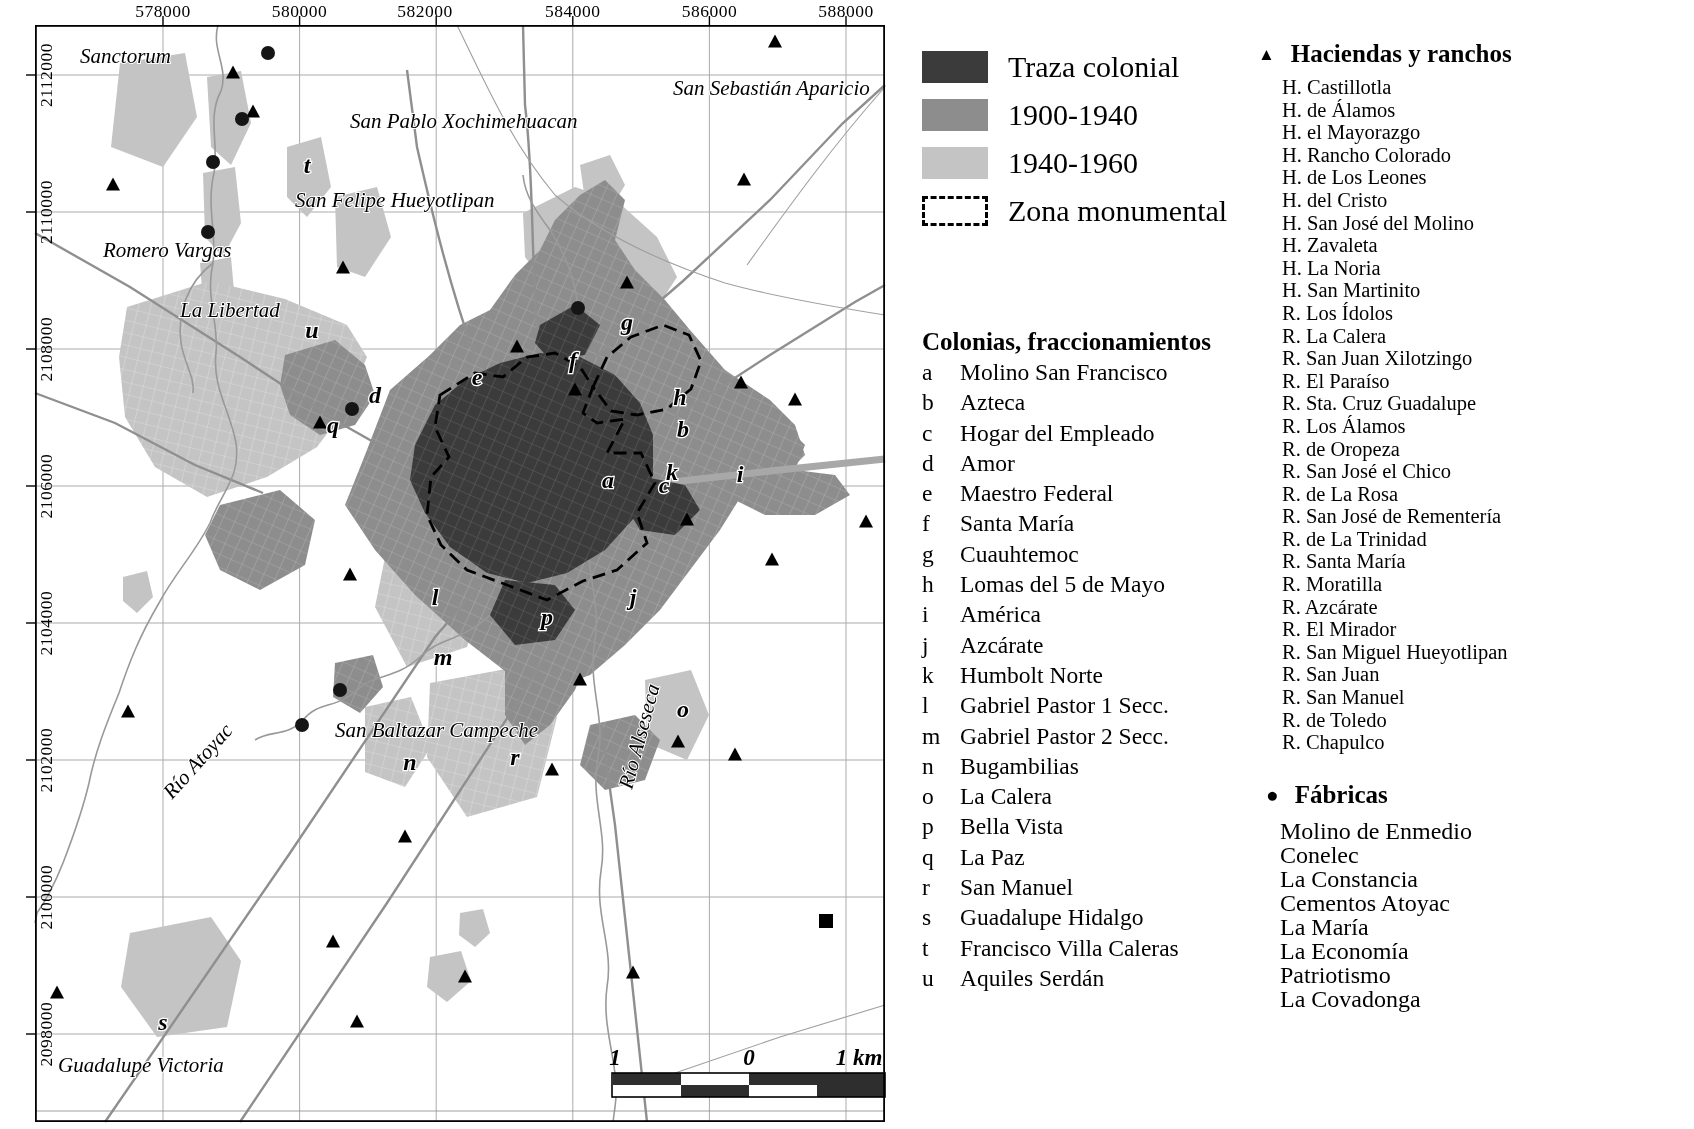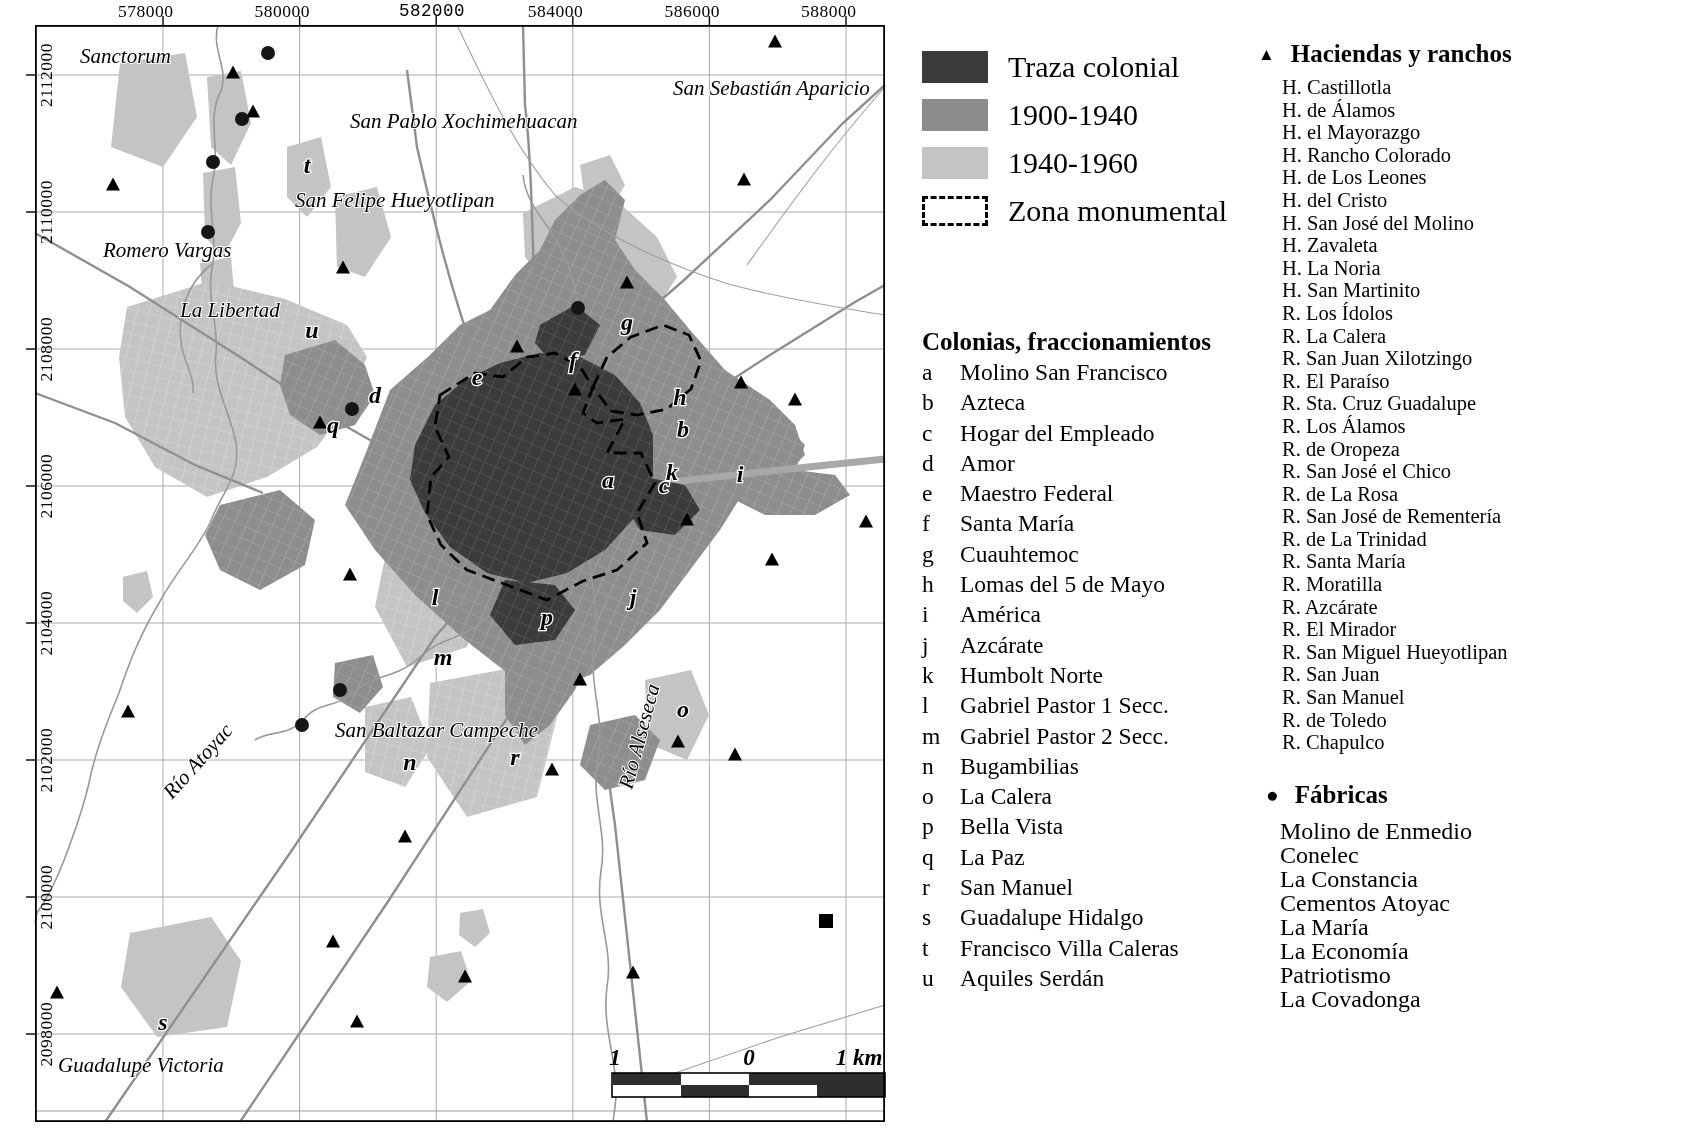--- a/index.html
+++ b/index.html
@@ -5,21 +5,21 @@
   html,body{margin:0;padding:0;background:#fff;}
   body{
     width:1694px;height:1129px;position:relative;overflow:hidden;
     font-family:"Liberation Serif","DejaVu Serif",serif;color:#000;
   }
   .figure{position:absolute;inset:0;background:#fff;}
 
   
   .map-frame{position:absolute;left:35px;top:25px;width:850px;height:1097px;}
   .map-frame svg{overflow:visible;display:block;}
-  .xtick{position:absolute;top:1px;width:90px;text-align:left;font-size:17.5px;letter-spacing:.5px;}
+  .xtick{position:absolute;top:1px;width:90px;text-align:center;font-size:17.5px;letter-spacing:.5px;}
   .ytick{position:absolute;left:-30px;width:84px;height:22px;text-align:center;font-size:17.5px;
          transform:rotate(-90deg);letter-spacing:.5px;}
 
   .grid{stroke:#ababab;stroke-width:1;}
   .tick{stroke:#000;stroke-width:1.4;}
   .frame{fill:none;stroke:#000;stroke-width:1.8;}
   .road{stroke:#8f8f8f;stroke-width:2.4;fill:none;}
   .road-wide{stroke:#a8a8a8;stroke-width:7;fill:none;}
   .road-thin{stroke:#9f9f9f;stroke-width:1.1;fill:none;}
   .river{stroke:#999;stroke-width:1.6;fill:none;}
@@ -61,21 +61,21 @@
 </style>
 </head>
 <body>
 
 <div class="figure">
 
   <div class="map-frame">
     <div id="xaxis">
         <span class="xtick" style="left: 83px; top: -24px;">578000</span>
         <span class="xtick" style="left: 219.6px; top: -24px;">580000</span>
-        <span class="xtick" style="left: 364px; top: -24px; font-family: Liberation Mono, monospace;">582000</span>
+        <span class="xtick" style="left: 345px; top: -24px;">582000</span>
         <span class="xtick" style="left: 492.8px; top: -24px;">584000</span>
         <span class="xtick" style="left: 629.4px; top: -24px;">586000</span>
         <span class="xtick" style="left: 766px; top: -24px;">588000</span>
       </div>
     <div id="yaxis">
         <span class="ytick" style="top: 39px;">2112000</span>
         <span class="ytick" style="top: 176px;">2110000</span>
         <span class="ytick" style="top: 313px;">2108000</span>
         <span class="ytick" style="top: 450px;">2106000</span>
         <span class="ytick" style="top: 587px;">2104000</span>

